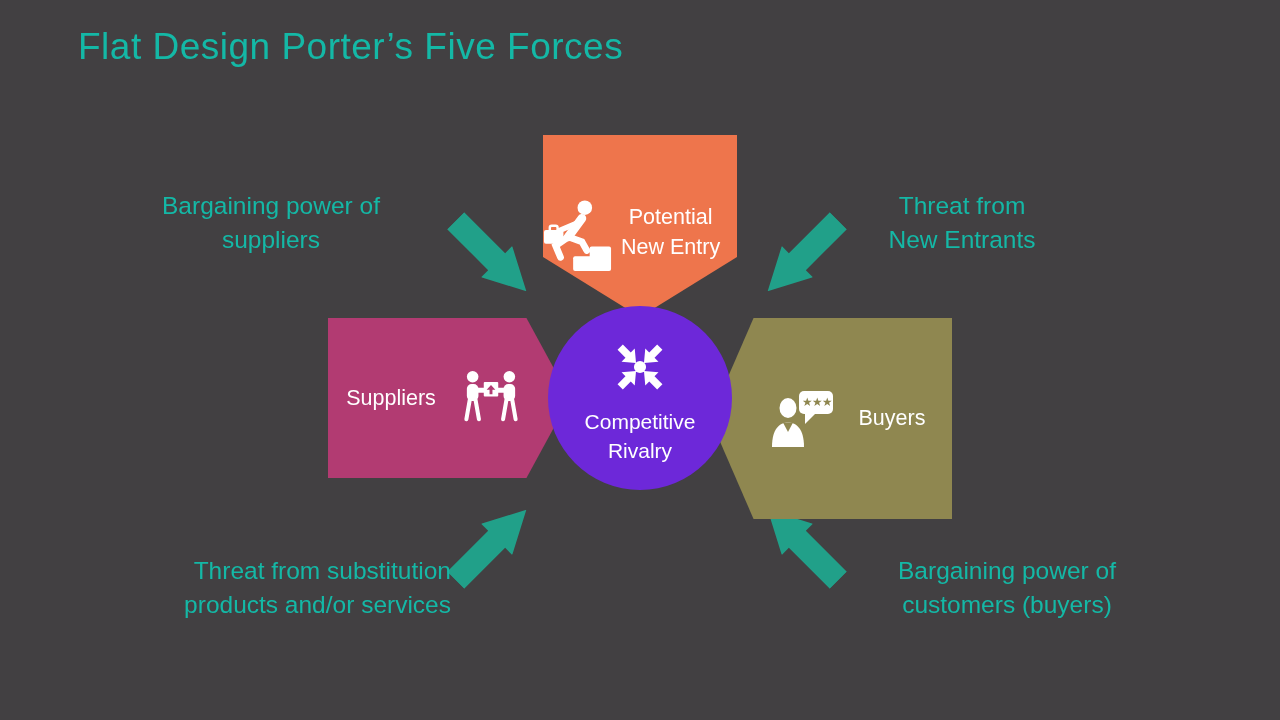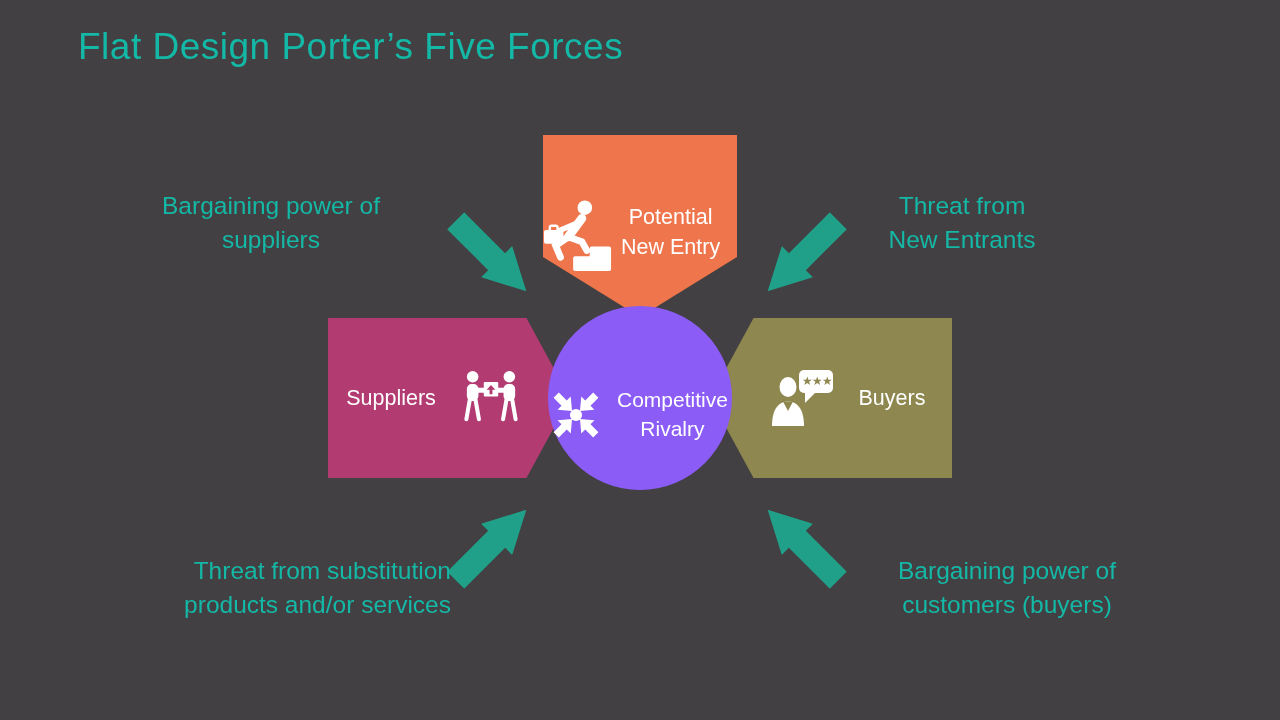--- a/index.html
+++ b/index.html
@@ -30,27 +30,27 @@
     clip-path:polygon(50% 0,100% 27%,100% 100%,0 100%,0 27%);
     box-sizing:border-box;
   }
   #pent-bottom .inner{display:flex;flex-direction:column;align-items:center;margin-top:-14px;gap:15px;}
   #pent-left{
     left:328px;top:318px;width:242px;height:160px;background:#b23b72;
     clip-path:polygon(0 0,82% 0,100% 50%,82% 100%,0 100%);
     box-sizing:border-box;padding-right:30px;gap:24px;
   }
   #pent-right{
-    left:710px;top:318px;width:242px;height:160px;background:#8f8750;
+    left:710px;top:318px;width:242px;height:201px;background:#8f8750;
     clip-path:polygon(18% 0,100% 0,100% 100%,18% 100%,0 50%);
     box-sizing:border-box;padding-left:32px;gap:22px;
   }
   #circle-center{
     left:548px;top:306px;width:184px;height:184px;border-radius:50%;
-    background:#8b5cf6;z-index:2;display:flex;flex-direction:row;
+    background:#6d28d9;z-index:2;display:flex;flex-direction:column;
     align-items:center;box-sizing:border-box;padding-top:33px;gap:13px;
   }
   #circle-center .shape-label{font-size:21px;line-height:1.38;}
   
   .barrow{width:100px;height:44px;z-index:1;}
   #arrow-tl{left:441px;top:234px;transform:rotate(45deg);}
   #arrow-tr{left:753px;top:234px;transform:rotate(135deg);}
   #arrow-bl{left:441px;top:523px;transform:rotate(-45deg);}
   #arrow-br{left:753px;top:523px;transform:rotate(-135deg);}
   

